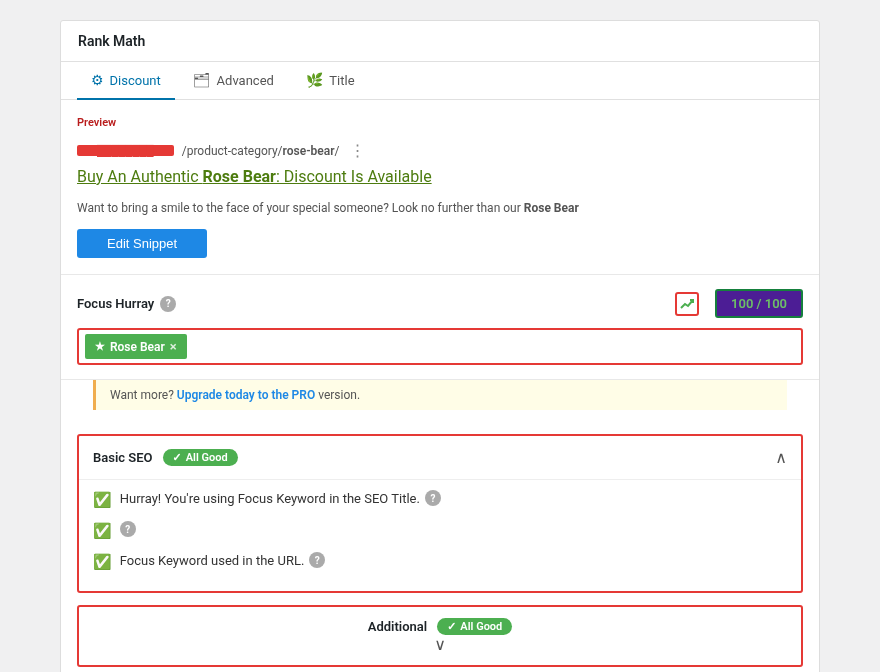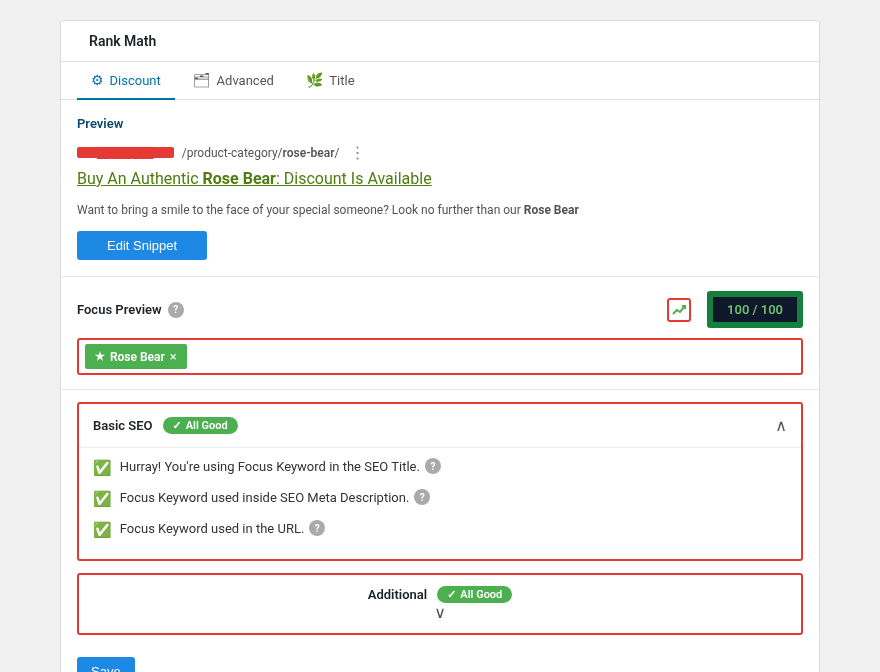--- a/index.html
+++ b/index.html
@@ -14,21 +14,21 @@
       min-height: 672px;
     }
     .panel {
       background: #fff;
       border: 1px solid #ddd;
       border-radius: 3px;
       width: 760px;
       overflow: hidden;
     }
     .panel-header {
-      padding: 12px 28px;
+      padding: 12px 17px;
       border-bottom: 1px solid #e0e0e0;
       font-size: 14px;
       font-weight: 600;
       color: #1d2327;
     }
     .tabs {
       display: flex;
       align-items: center;
       padding: 0 16px;
       border-bottom: 1px solid #e0e0e0;
@@ -50,23 +50,23 @@
       border-bottom: 2px solid #0073aa;
     }
     .tab-icon {
       font-size: 14px;
     }
     .section {
       padding: 16px;
       border-bottom: 1px solid #e8e8e8;
     }
     .section-label {
-      font-size: 13px;
-      font-weight: 600;
-      color: #0c4a6e;
+      font-size: 11px;
+      font-weight: 600;
+      color: #b91c1c;
       margin-bottom: 10px;
     }
     .preview-url {
       font-size: 12px;
       color: #888;
       margin-bottom: 4px;
       display: flex;
       align-items: center;
       gap: 6px;
     }
@@ -177,27 +177,27 @@
       opacity: 0.8;
     }
     .keyword-input-field {
       flex: 1;
       border: none;
       outline: none;
       padding: 6px 8px;
       font-size: 13px;
     }
     .score-right-box {
-      border: 6px solid #15803d;
+      border: 2px solid #15803d;
       border-radius: 3px;
       padding: 5px 14px;
       font-size: 13px;
       color: #6dbf67;
       font-weight: 600;
-      background: #0f172a;
+      background: #4c1d95;
       margin-left: 8px;
       white-space: nowrap;
     }
     .upgrade-banner {
       background: #fffde7;
       border-left: 3px solid #f0ad4e;
       padding: 8px 14px;
       font-size: 12px;
       color: #555;
       margin: 0 16px 0 16px;
@@ -334,21 +334,21 @@
     </div>
     <div class="preview-desc">
       <span>Want to bring a smile to the face of your special someone? Look no further than our </span><strong>Rose Bear</strong>
     </div>
     <button class="edit-snippet-btn">Edit Snippet</button>
   </div>
 
   <div class="focus-keyword-section">
     <div class="focus-keyword-header">
       <div class="focus-keyword-label">
-        <span>Focus Preview</span>
+        <span>Focus Hurray</span>
         <span class="help-icon">?</span>
       </div>
       <div style="display:flex;align-items:center;gap:8px;">
         <div style="width:24px;height:24px;border:2px solid #e53935;border-radius:3px;display:flex;align-items:center;justify-content:center;cursor:pointer;">
           <svg width="14" height="14" viewBox="0 0 14 14" fill="none" xmlns="http://www.w3.org/2000/svg">
             <polyline points="1,11 5,7 8,9 13,3" stroke="#4caf50" stroke-width="2" fill="none"></polyline>
             <polyline points="10,3 13,3 13,6" stroke="#4caf50" stroke-width="2" fill="none"></polyline>
           </svg>
         </div>
         <div class="score-right-box">100 / 100</div>
@@ -357,20 +357,25 @@
     <div class="keyword-input-row">
       <div class="keyword-tag">
         <span class="star">★</span>
         <span>Rose Bear</span>
         <span class="close">×</span>
       </div>
       <input class="keyword-input-field" type="text" placeholder="" style="">
     </div>
   </div>
 
+  <div style="padding: 0 16px 12px 16px;">
+    <div class="upgrade-banner">
+      <span>Want more? </span><a href="#">Upgrade today to the PRO</a><span> version.</span>
+    </div>
+  </div>
 
   <div class="seo-accordion">
     <div class="seo-accordion-header">
       <div class="seo-accordion-title">
         <span>Basic SEO</span>
         <span class="all-good-badge">
           <span class="check">✓</span>
           <span>All Good</span>
         </span>
       </div>
@@ -380,21 +385,20 @@
       <div class="seo-item">
         <span class="seo-check-icon">✅</span>
         <div class="seo-item-text">
           <span>Hurray! You're using Focus Keyword in the SEO Title.</span>
           <span class="help-icon">?</span>
         </div>
       </div>
       <div class="seo-item">
         <span class="seo-check-icon">✅</span>
         <div class="seo-item-text">
-          <span>Focus Keyword used inside SEO Meta Description.</span>
           <span class="help-icon">?</span>
         </div>
       </div>
       <div class="seo-item">
         <span class="seo-check-icon">✅</span>
         <div class="seo-item-text">
           <span>Focus Keyword used in the URL.</span>
           <span class="help-icon">?</span>
         </div>
       </div>

